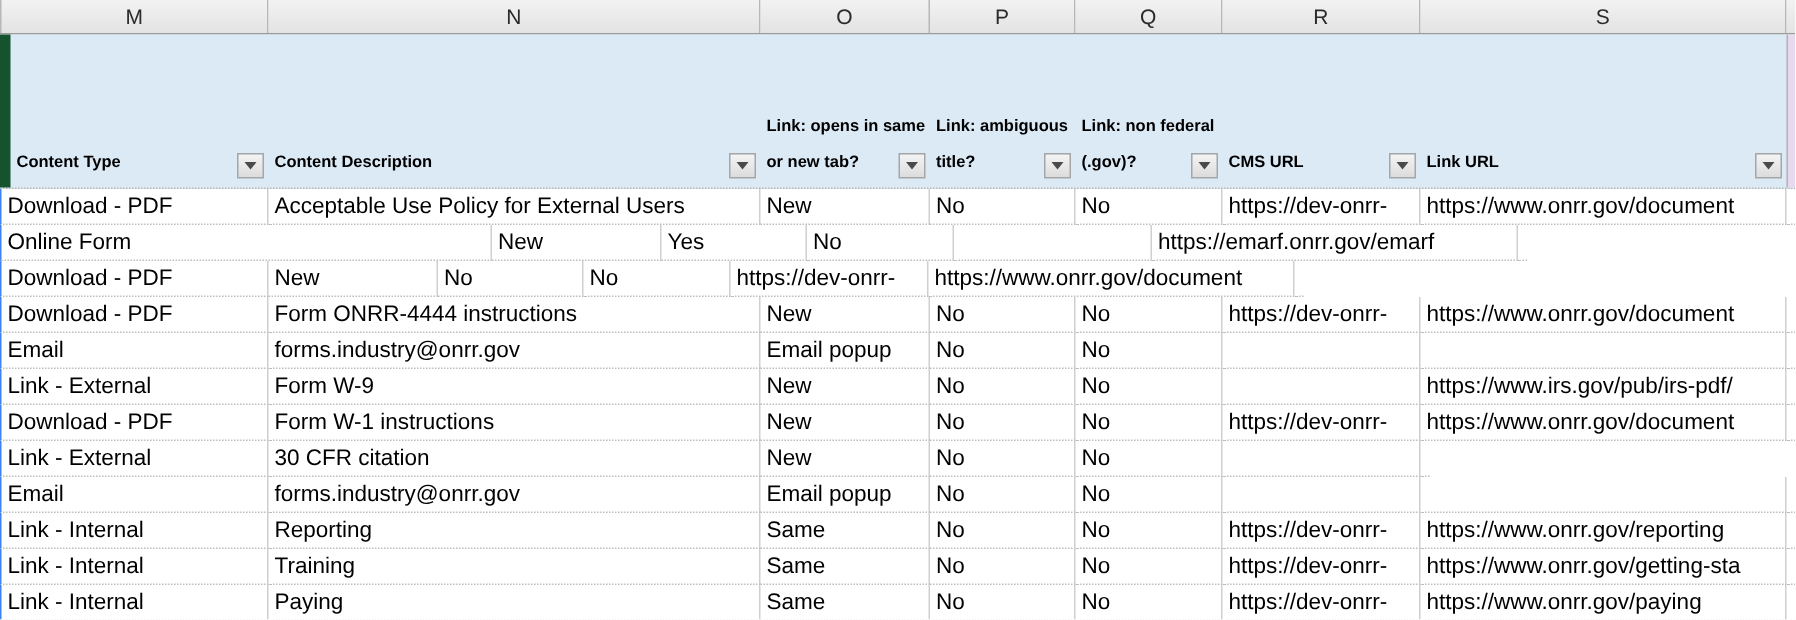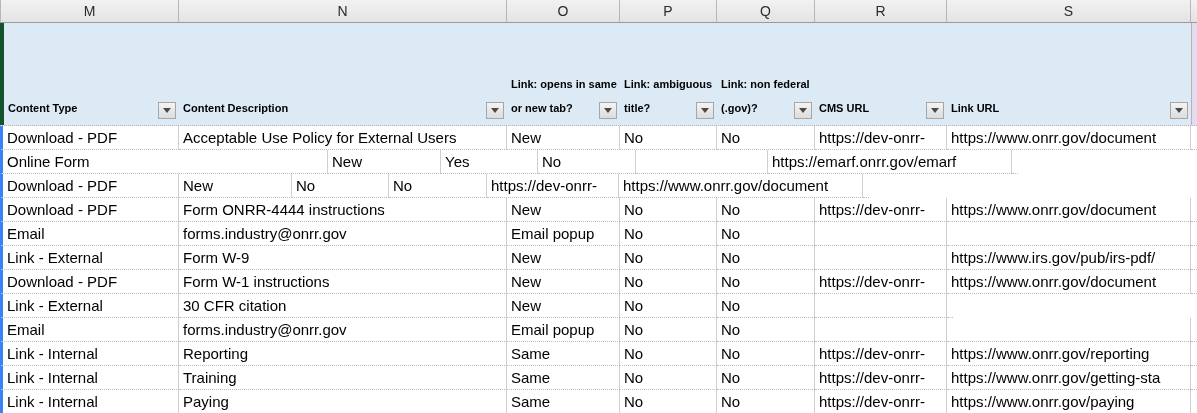--- a/index.html
+++ b/index.html
@@ -31,21 +31,21 @@
   .letters .w-t{border-right:none;}
 
   
   .hrow{height:103px;background:#dceaf6;border-bottom:1px dotted #b5b5b5;}
   .hcell{
     position:relative;
     display:flex;align-items:flex-end;
     padding:0 2px 5px 4px;
     font-size:11px;font-weight:bold;line-height:24px;
   }
-  .hcell:first-child{border-left:4px solid #14532d;text-align:center;}
+  .hcell:first-child{border-left:7px solid #14532d;text-align:center;}
   .hcell.sliver{background:#e6daee;border-left:1px solid #b3b3b3;padding:0;}
   .htext{display:block;}
   .fbtn{
     position:absolute;right:3px;bottom:6px;
     width:18px;height:17px;
     background:linear-gradient(#f4f4f4,#dcdcdc);
     border:1px solid #a6a6a6;
     display:flex;align-items:center;justify-content:center;
     cursor:pointer;
   }
@@ -59,21 +59,21 @@
   
   .drow{height:24px;}
   .dcell{
     font-size:15px;line-height:23px;
     padding-left:4px;
     white-space:nowrap;overflow:hidden;
     border-right:1px solid #cfcfcf;
     border-bottom:1px dotted #bdbdbd;
     cursor:cell;
   }
-  .dcell:first-child{border-left:3px solid #3b82f6;}
+  .dcell:first-child{border-left:1px solid #3b82f6;}
   .dcell.w-t{border-right:none;padding:0;}
 </style>
 </head>
 <body>
 
 <div class="sheet">
 
   <div class="row letters">
     <div class="lcell w-m">M</div>
     <div class="lcell w-n">N</div>

